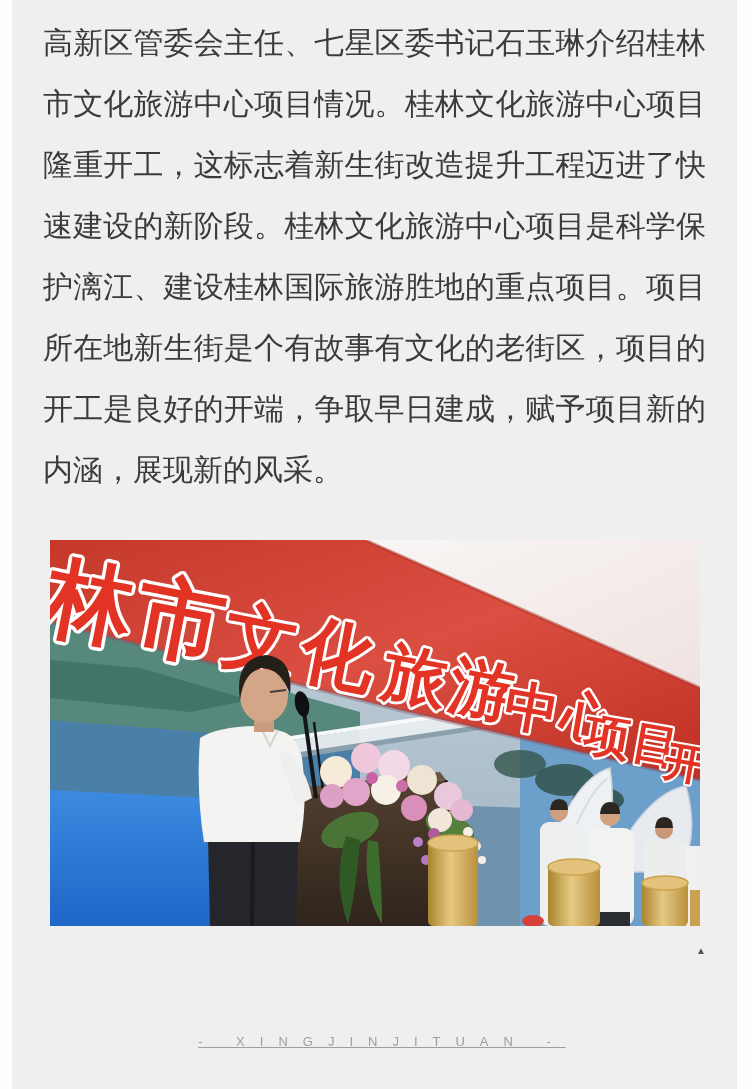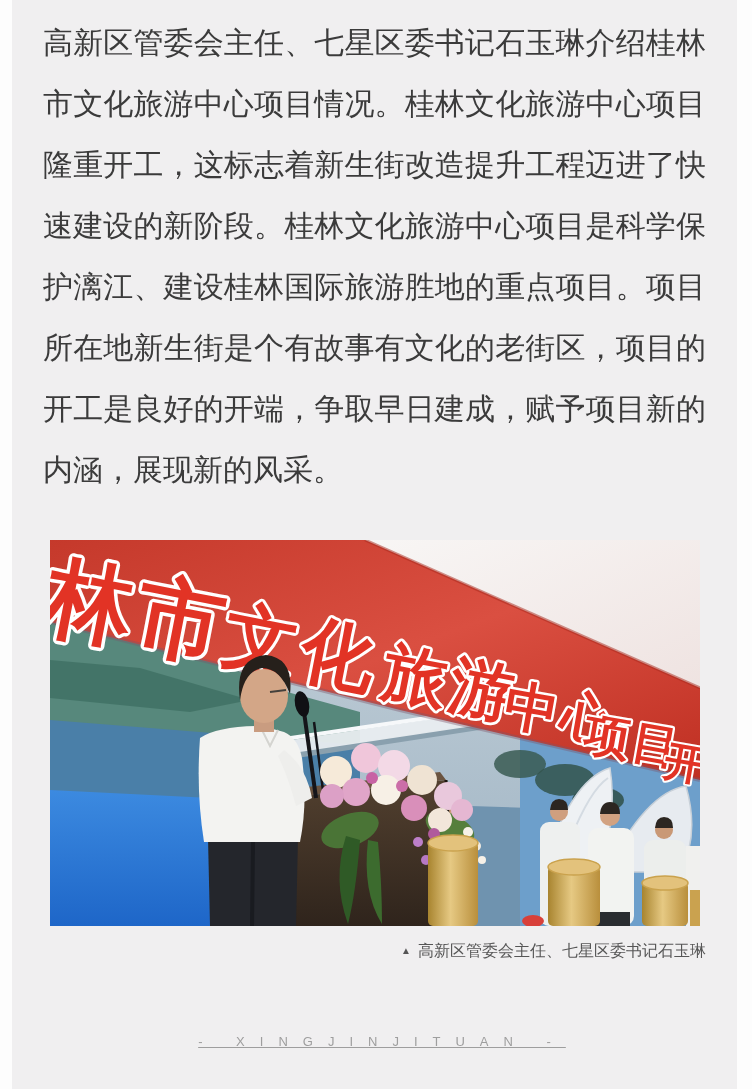--- a/index.html
+++ b/index.html
@@ -237,20 +237,19 @@
             <ellipse cx="524" cy="327" rx="26" ry="8" fill="#e3c27c" stroke="#caa24d" stroke-width="1.5"></ellipse>
             <rect x="592" y="342" width="46" height="44" rx="5" fill="url(#gGold)"></rect>
             <ellipse cx="615" cy="343" rx="23" ry="7" fill="#e3c27c" stroke="#caa24d" stroke-width="1.5"></ellipse>
             <rect x="640" y="350" width="10" height="36" fill="#caa24f"></rect>
           </g>
         </svg>
       </div>
 
       <figcaption class="caption">
         <span class="caption-marker">▲</span>
-        <span class="caption-text">高新区管委会主任、七星区委书记石玉琳</span>
       </figcaption>
     </figure>
 
     <div class="footer">- XINGJINJITUAN -</div>
 
   </div>
 </div>
 
 </body></html>

